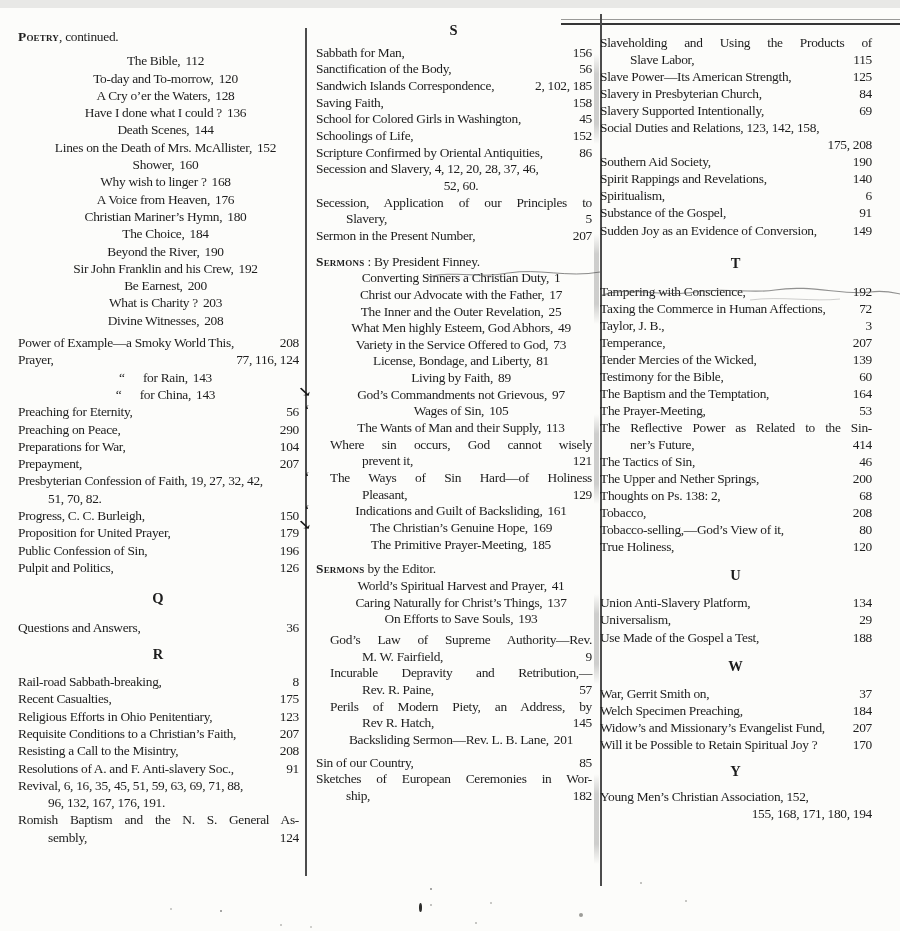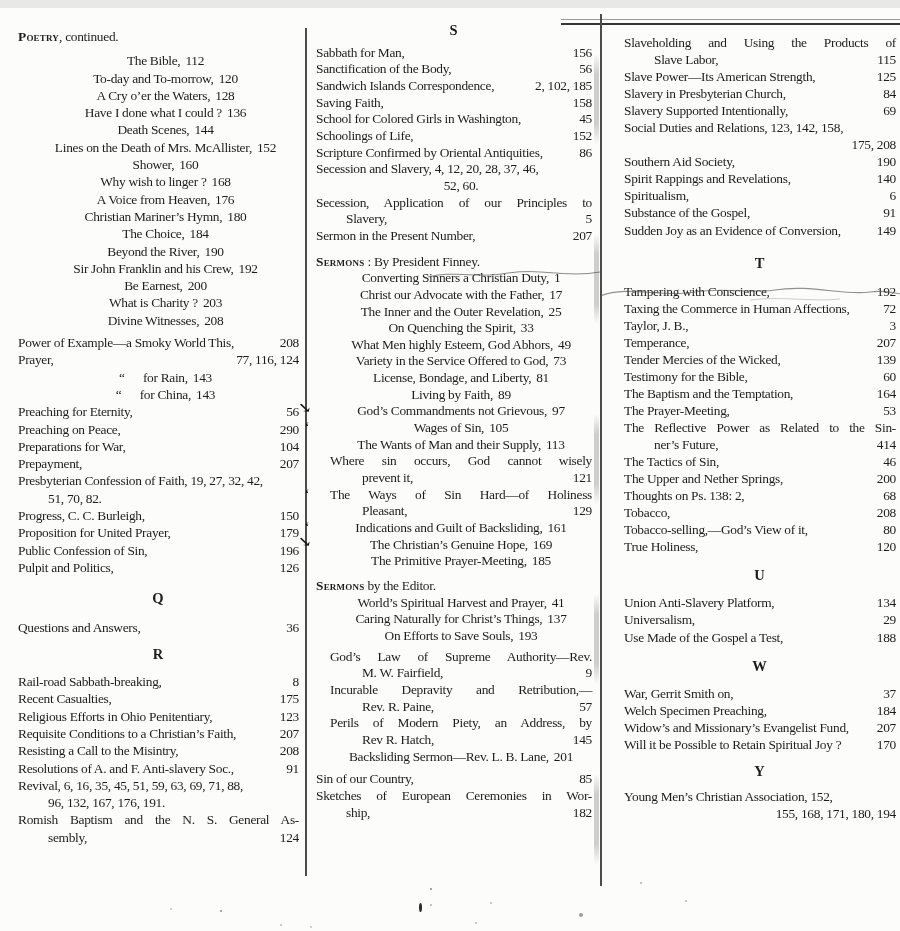--- a/index.html
+++ b/index.html
@@ -6,21 +6,21 @@
   .page{
     position:relative;width:900px;height:931px;margin:8px auto;
     background:#fcfcfa;
     color:#1d1d1d;
     font-family:"Liberation Serif","DejaVu Serif",serif;
     overflow:hidden;
   }
   .col{position:absolute;top:14px;font-size:13.4px;letter-spacing:-0.3px;}
   .col-0{left:18px;width:281px;line-height:17.3px;}
   .col-1{left:316px;width:276px;line-height:16.65px;}
-  .col-2{left:624px;width:272px;line-height:17.05px;}
+  .col-2{left:600px;width:272px;line-height:17.05px;}
   .line{display:flex;justify-content:space-between;align-items:baseline;position:relative;}
   .in1{padding-left:14px;justify-content:center;}
   .in2{padding-left:30px;}
   .in3{padding-left:46px;}
   .t{white-space:pre-wrap;}
   .jst .t{flex:1;text-align:justify;text-align-last:justify;}
   .p{margin-left:5px;white-space:nowrap;}
   .letter{text-align:center;font-weight:700;font-size:14.5px;letter-spacing:1px;}
   .sc{font-variant:small-caps;letter-spacing:0.2px;font-weight:600;}
   .mark{position:absolute;font-weight:700;color:#171717;}
@@ -280,24 +280,20 @@
       </div>
       <div class="line in1">
         <span class="t">Christ our Advocate with the Father,</span>
         <span class="p">17</span>
       </div>
       <div class="line in1">
         <span class="t">The Inner and the Outer Revelation,</span>
         <span class="p">25</span>
       </div>
       <div class="line in1">
-        <span class="t">On Quenching the Spirit,</span>
-        <span class="p">33</span>
-      </div>
-      <div class="line in1">
         <span class="t">What Men highly Esteem, God Abhors,</span>
         <span class="p">49</span>
       </div>
       <div class="line in1">
         <span class="t">Variety in the Service Offered to God,</span>
         <span class="p">73</span>
       </div>
       <div class="line in1">
         <span class="t">License, Bondage, and Liberty,</span>
         <span class="p">81</span>

